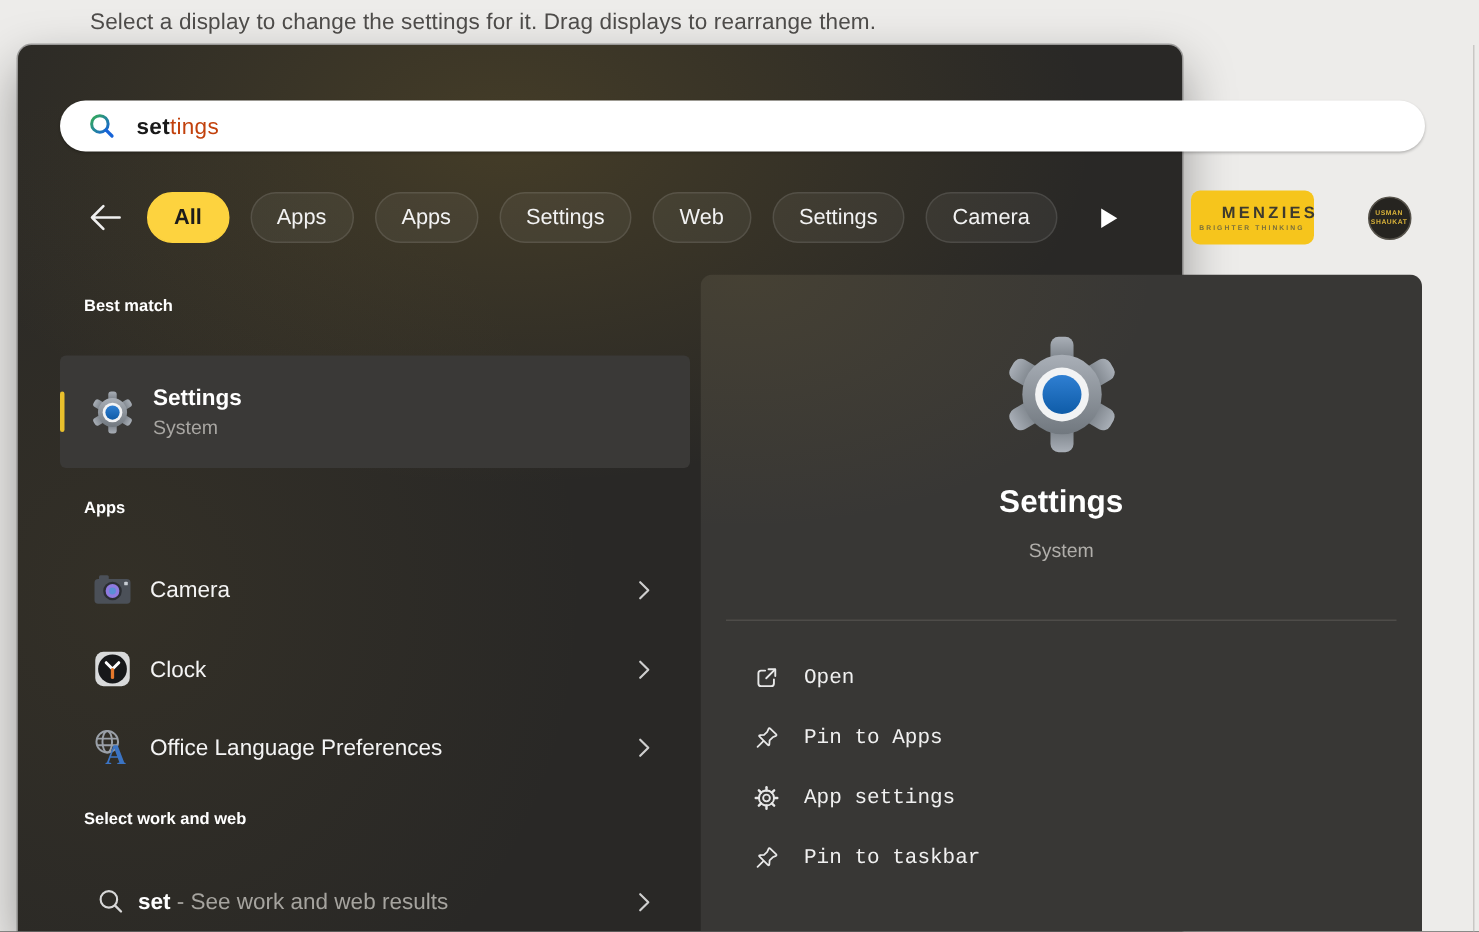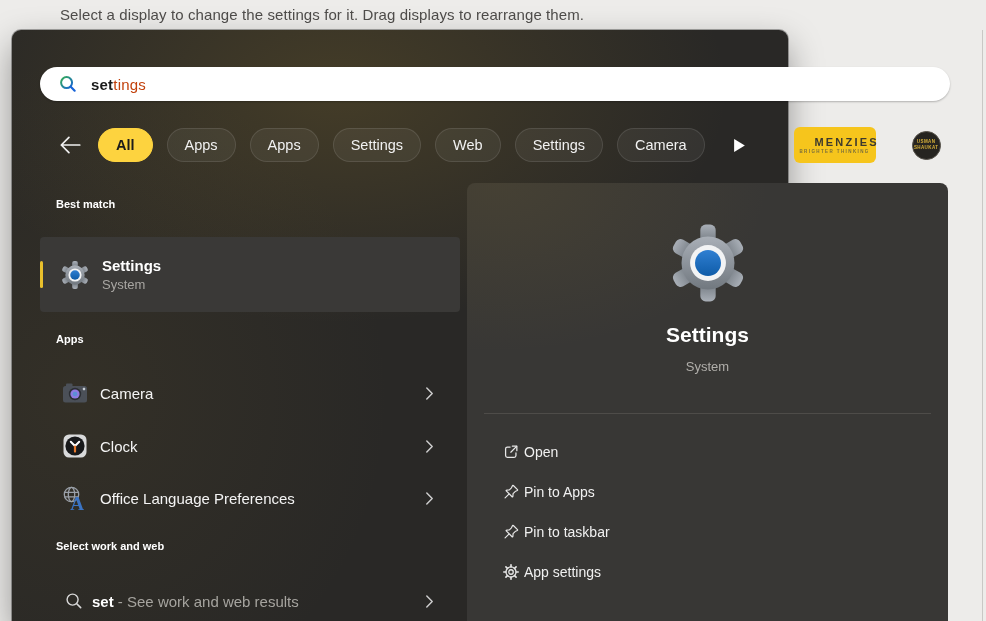--- a/index.html
+++ b/index.html
@@ -89,21 +89,21 @@
       radial-gradient(420px 260px at 6% 0%, rgba(140,115,45,.16), rgba(140,115,45,0) 65%),
       #383735;
   }
   .panel .big-gear { position:absolute; left:50%; top:39px; transform:translateX(-50%); width:82px; height:82px; }
   .panel .p-title { position:absolute; top:140px; width:100%; text-align:center; font-size:21px; font-weight:600; color:#ffffff; }
   .panel .p-sub { position:absolute; top:176px; width:100%; text-align:center; font-size:13px; color:#b0aeaa; }
   .panel .divider { position:absolute; top:230px; left:17px; right:17px; height:1px; background:#4e4c49; }
   .actions { position:absolute; top:249px; left:0; right:0; }
   .action-row { height:40px; display:flex; align-items:center; cursor:pointer; padding-left:35px; }
   .action-row .a-ic { width:18px; height:18px; flex:0 0 auto; display:flex; }
-  .action-row .a-lbl { margin-left:4px; font-size:14px; color:#f0f0f0; }
+  .action-row .a-lbl { margin-left:16px; font-size:14px; color:#f0f0f0;font-family:Liberation Mono, monospace; }
 </style>
 </head>
 <body>
 
 <div class="bg-instruction">Select a display to change the settings for it. Drag displays to rearrange them.</div>
 <div class="bg-edge-line"></div>
 
 <div class="window">
 
   <div class="searchbox">
@@ -305,42 +305,42 @@
         <span class="a-ic">
             <svg width="18" height="18" viewBox="0 0 20 20" fill="none" stroke="#e8e8e8" stroke-width="1.3" stroke-linejoin="round" stroke-linecap="round">
           <path d="M12.6 2.8 L17.2 7.4 C17.5 7.7 17.4 8.2 17 8.4 L14.6 9.5 L12.3 11.8 L12.1 14.9 C12.1 15.4 11.5 15.6 11.2 15.3 L4.7 8.8 C4.4 8.5 4.6 7.9 5.1 7.9 L8.2 7.7 L10.5 5.4 L11.6 3 C11.8 2.6 12.3 2.5 12.6 2.8 Z"></path>
           <path d="M7.7 12.3 L3.4 16.6"></path>
         </svg>
           </span>
         <span class="a-lbl">Pin to Apps</span>
       </div>
       <div class="action-row">
         <span class="a-ic">
-            <svg width="18" height="18" viewBox="0 0 20 20" fill="none" stroke="#e8e8e8" stroke-width="1.3" stroke-linejoin="round" stroke-linecap="round">
-          <path d="M12.6 2.8 L17.2 7.4 C17.5 7.7 17.4 8.2 17 8.4 L14.6 9.5 L12.3 11.8 L12.1 14.9 C12.1 15.4 11.5 15.6 11.2 15.3 L4.7 8.8 C4.4 8.5 4.6 7.9 5.1 7.9 L8.2 7.7 L10.5 5.4 L11.6 3 C11.8 2.6 12.3 2.5 12.6 2.8 Z"></path>
-          <path d="M7.7 12.3 L3.4 16.6"></path>
-        </svg>
-          </span>
-        <span class="a-lbl">Pin to taskbar</span>
-      </div>
-      <div class="action-row">
-        <span class="a-ic">
             <svg width="18" height="18" viewBox="0 0 20 20" fill="none" stroke="#e8e8e8">
           <circle cx="10" cy="10" r="2.5" stroke-width="1.4"></circle>
           <circle cx="10" cy="10" r="5.6" stroke-width="1.4"></circle>
           <g stroke-width="1.8" stroke-linecap="round">
             <line x1="15.6" y1="10" x2="18" y2="10"></line>
                 <line x1="13.96" y1="13.96" x2="15.66" y2="15.66"></line>
             <line x1="10" y1="15.6" x2="10" y2="18"></line>
                 <line x1="6.04" y1="13.96" x2="4.34" y2="15.66"></line>
             <line x1="4.4" y1="10" x2="2" y2="10"></line>
                 <line x1="6.04" y1="6.04" x2="4.34" y2="4.34"></line>
             <line x1="10" y1="4.4" x2="10" y2="2"></line>
                 <line x1="13.96" y1="6.04" x2="15.66" y2="4.34"></line>
           </g>
         </svg>
           </span>
         <span class="a-lbl">App settings</span>
       </div>
+      <div class="action-row">
+        <span class="a-ic">
+            <svg width="18" height="18" viewBox="0 0 20 20" fill="none" stroke="#e8e8e8" stroke-width="1.3" stroke-linejoin="round" stroke-linecap="round">
+          <path d="M12.6 2.8 L17.2 7.4 C17.5 7.7 17.4 8.2 17 8.4 L14.6 9.5 L12.3 11.8 L12.1 14.9 C12.1 15.4 11.5 15.6 11.2 15.3 L4.7 8.8 C4.4 8.5 4.6 7.9 5.1 7.9 L8.2 7.7 L10.5 5.4 L11.6 3 C11.8 2.6 12.3 2.5 12.6 2.8 Z"></path>
+          <path d="M7.7 12.3 L3.4 16.6"></path>
+        </svg>
+          </span>
+        <span class="a-lbl">Pin to taskbar</span>
+      </div>
     </div>
   </div>
 
 </div>
 
 </body></html>

